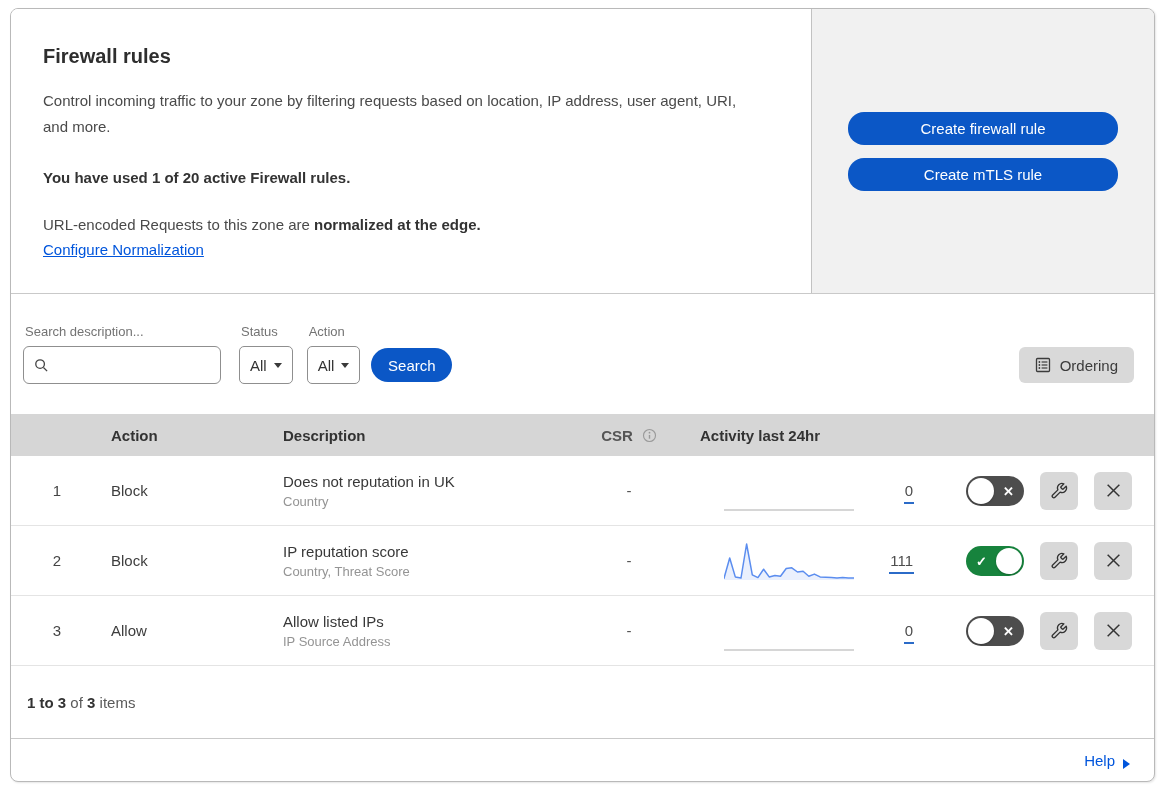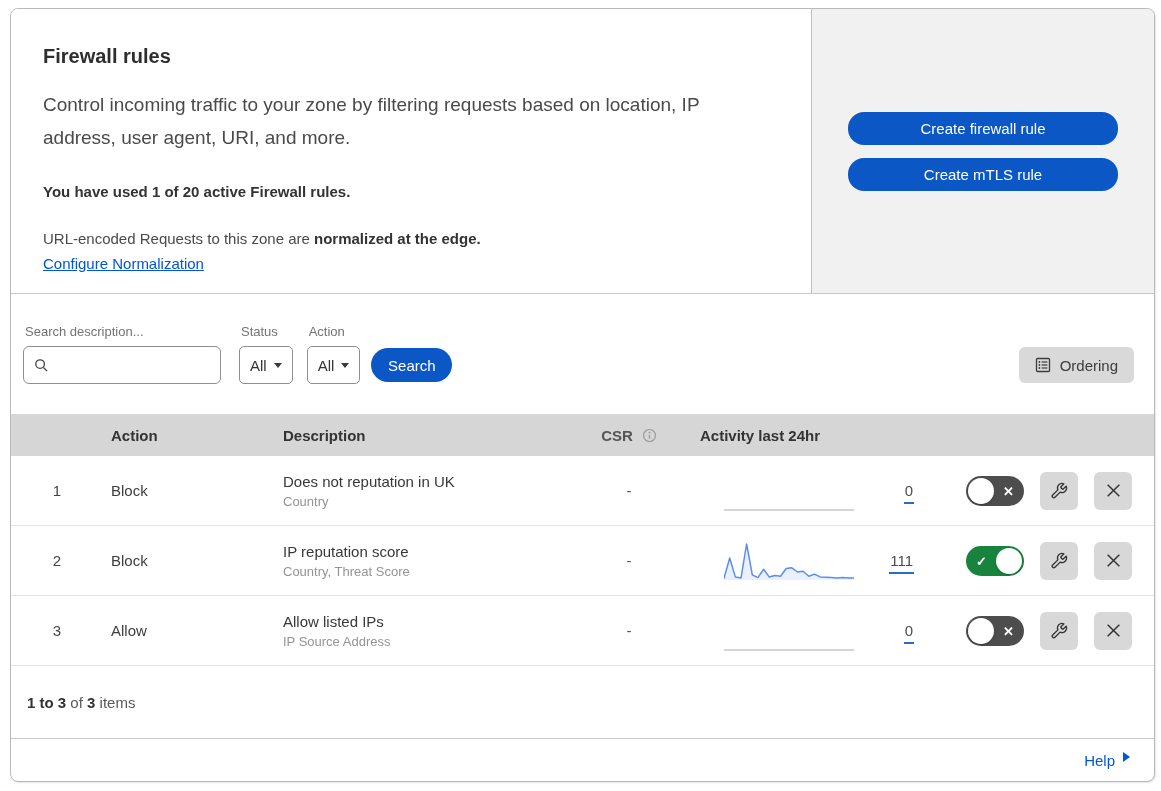--- a/index.html
+++ b/index.html
@@ -8,21 +8,21 @@
   .container {
     position: absolute; left: 10px; top: 8px; width: 1145px; height: 774px;
     border: 1px solid #b9b9b9; border-radius: 8px; background: #fff;
     box-shadow: 1px 1px 2px rgba(0,0,0,0.10); overflow: hidden;
     display: flex; flex-direction: column;
   }
   
   .top-section { display: flex; height: 285px; border-bottom: 1px solid #c9c9c9; flex: 0 0 auto; }
   .intro { width: 801px; background: #fff; border-right: 1px solid #c2c2c2; padding: 36px 32px 0 32px; }
   .intro h1 { font-size: 20px; font-weight: 700; color: #2e2e2e; margin-bottom: 20px; }
-  .intro .desc { font-size: 19px; color: #4a4a4a; line-height: 1.75; max-width: 722px; margin-bottom: 28px; }
+  .intro .desc { font-size: 15px; color: #4a4a4a; line-height: 1.75; max-width: 722px; margin-bottom: 28px; }
   .intro .usage { font-size: 15px; font-weight: 700; color: #333; margin-bottom: 30px; }
   .intro .norm { font-size: 15px; color: #4a4a4a; margin-bottom: 8px; }
   .intro .norm b { color: #333; }
   .intro .norm-link { font-size: 15px; color: #0055dc; text-decoration: underline; cursor: pointer; }
   .actions-panel { flex: 1; background: #f1f1f1; display: flex; flex-direction: column;
     justify-content: center; align-items: stretch; gap: 13px; padding: 0 36px; }
   .btn-primary { height: 33px; background: #0b57c6; color: #fff; font-size: 15px;
     font-family: "Liberation Sans", sans-serif; border: none; border-radius: 16px; cursor: pointer; }
   
   .filterbar { display: flex; align-items: flex-end; padding: 0 20px 30px 12px; height: 120px; flex: 0 0 auto; }
@@ -71,21 +71,21 @@
   .toggle.off .t-x { display: block; }
   
   .icon-btn { width: 38px; height: 38px; background: #d8d8d8; border: none; border-radius: 6px;
     display: flex; align-items: center; justify-content: center; cursor: pointer; color: #3a3a3a; }
   
   .items-footer { height: 72px; display: flex; align-items: center; padding-left: 16px;
     font-size: 15px; color: #5a5a5a; flex: 1 0 auto; }
   .items-footer b { color: #333; margin-top: 12px; }
   .help-bar { height: 44px; border-top: 1px solid #c9c9c9; display: flex; align-items: center;
     justify-content: flex-end; padding-right: 24px; flex: 0 0 auto; }
-  .help-link { display: flex; align-items: flex-start; gap: 8px; font-size: 15px; color: #0055dc;
+  .help-link { display: flex; align-items: flex-end; gap: 8px; font-size: 15px; color: #0055dc;
     text-decoration: none; cursor: pointer; }
   .arrow-right { width: 0; height: 0; border-top: 5px solid transparent; border-bottom: 5px solid transparent;
     border-left: 7px solid #0055dc; }
 </style>
 </head>
 <body>
 
 <div class="page">
   <div class="container">
 

